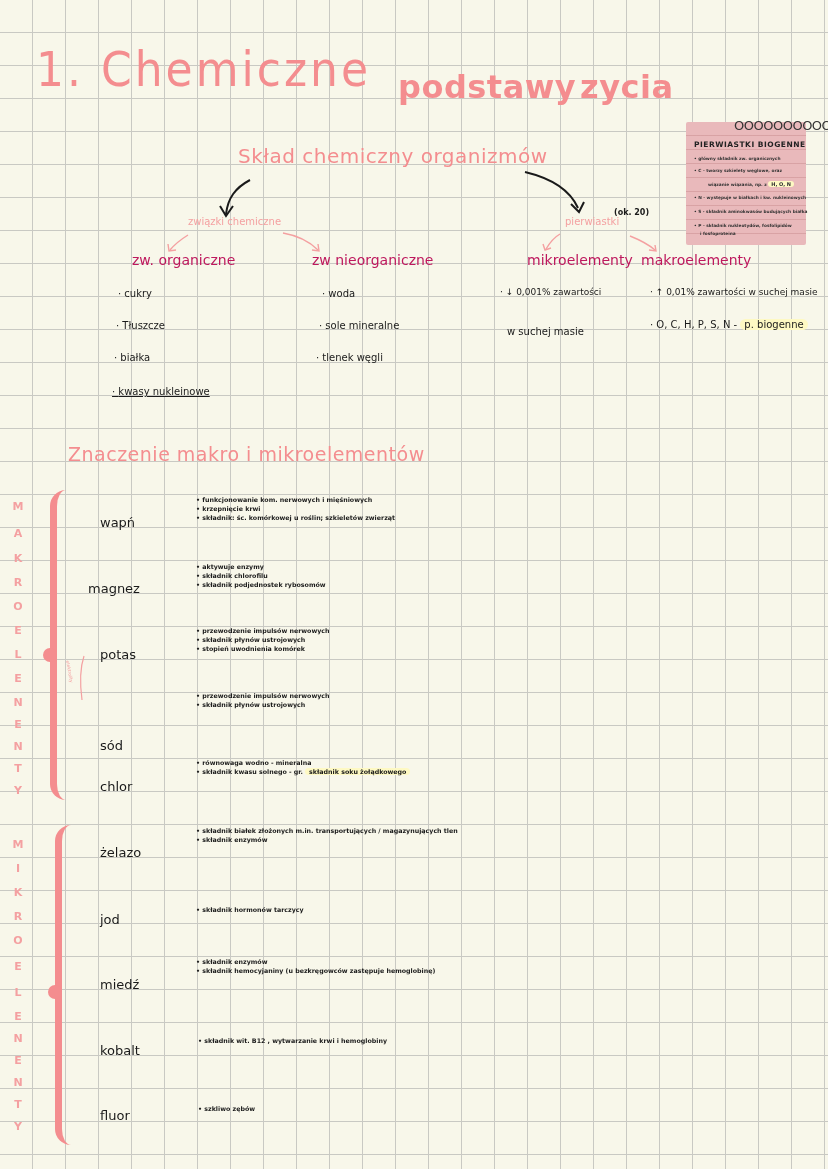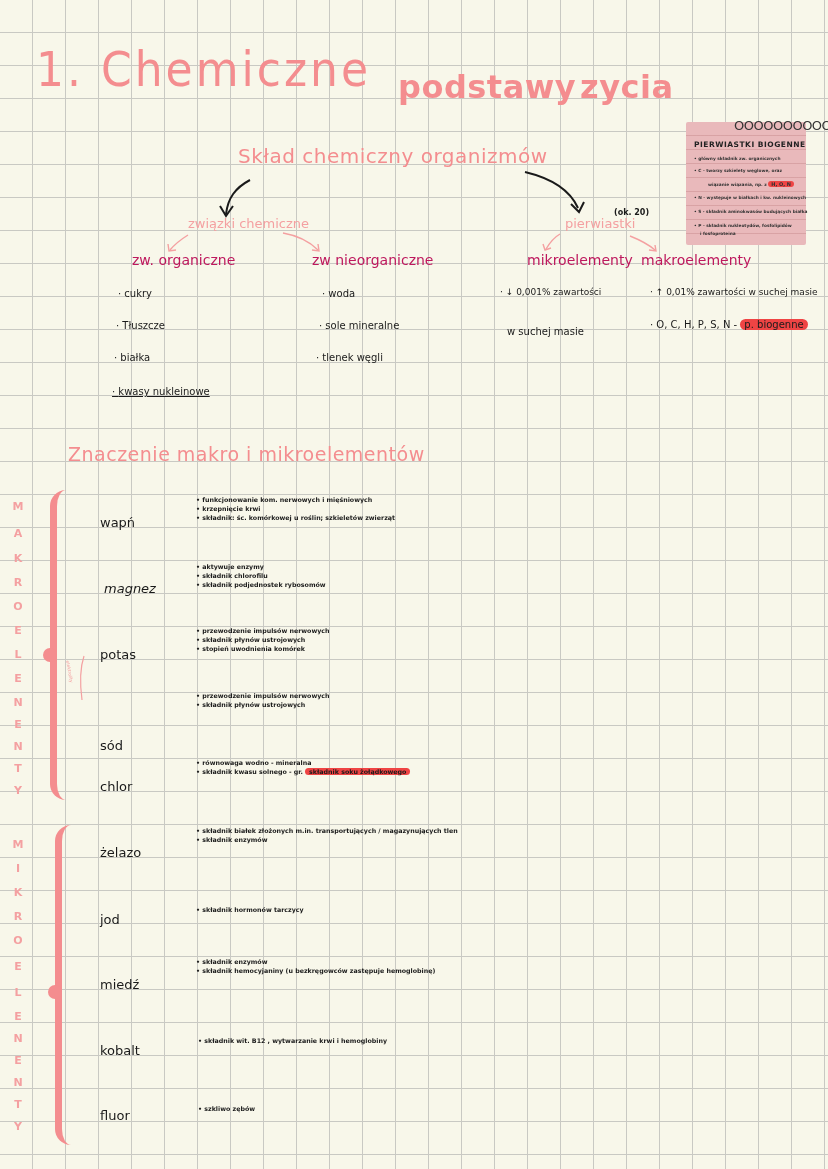--- a/index.html
+++ b/index.html
@@ -13,27 +13,27 @@
     background-size: 33px 33px;
     background-position: -1px -1px;
     font-family: "DejaVu Sans", sans-serif;
     color: #1a1a1a;
   }
   .abs { position: absolute; white-space: nowrap; }
   .pink { color: #f48d8f; }
   .title-a { font-family: "DejaVu Sans", sans-serif; font-size: 44px; letter-spacing: 3px; font-weight: 400; transform: scaleY(1.08); transform-origin: left top; }
   .title-b { font-family: "DejaVu Sans", sans-serif; font-size: 32px; font-weight: 700; letter-spacing: 0.5px; }
   .h2 { font-size: 20px; letter-spacing: 0.5px; }
-  .h3 { font-size: 13px; color: #f4a0a1; }
+  .h3 { font-size: 10px; color: #f4a0a1; }
   .node { font-size: 14px; color: #be185d; }
   .item { font-size: 10px; }
   .elem { font-size: 13px; }
   .desc { font-size: 6.3px; font-weight: 700; line-height: 9px; }
   .hl {
-    background: #ef4444;
+    background: #fef9c3;
     border-radius: 6px;
     padding: 0 4px;
   }
   .side-letter {
     position: absolute;
     left: 10px;
     width: 16px;
     text-align: center;
     font-size: 11px;
     color: #f4a0a1;
@@ -170,21 +170,21 @@
 
 <div class="abs" style="left:70px; top:660px; font-size:4.5px; color:#f4a0a1; transform:rotate(80deg); transform-origin:left top;">elektrolity</div>
 
 <div class="abs elem" style="left:100px; top:515px;">wapń</div>
 <div class="abs desc" style="left:196px; top:495px;">
   <div>• funkcjonowanie kom. nerwowych i mięśniowych</div>
   <div>• krzepnięcie krwi</div>
   <div>• składnik: śc. komórkowej u roślin; szkieletów zwierząt</div>
 </div>
 
-<div class="abs elem" style="left:104px; top:581px;font-style:italic;">magnez</div>
+<div class="abs elem" style="left:88px; top:581px;">magnez</div>
 <div class="abs desc" style="left:196px; top:562px;">
   <div>• aktywuje enzymy</div>
   <div>• składnik chlorofilu</div>
   <div>• składnik podjednostek rybosomów</div>
 </div>
 
 <div class="abs elem" style="left:100px; top:647px;">potas</div>
 <div class="abs desc" style="left:196px; top:626px;">
   <div>• przewodzenie impulsów nerwowych</div>
   <div>• składnik płynów ustrojowych</div>

